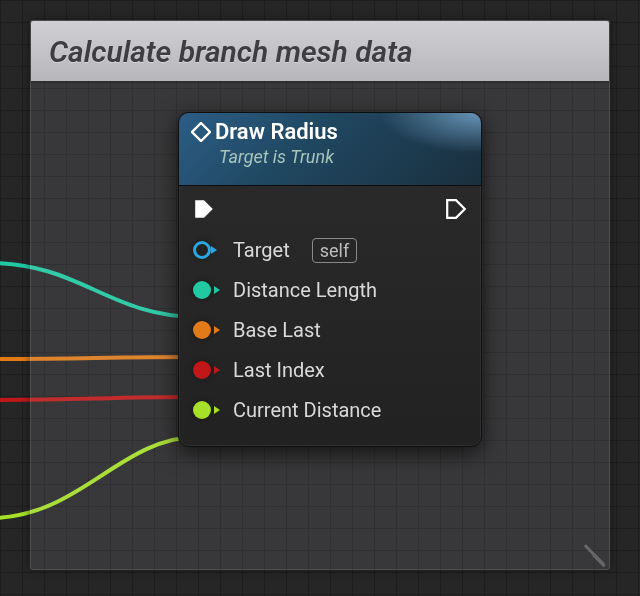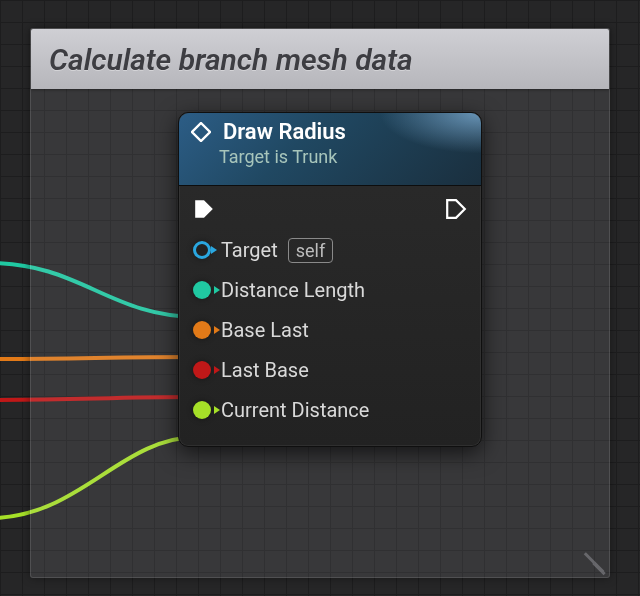--- a/index.html
+++ b/index.html
@@ -1,34 +1,34 @@
 <!DOCTYPE html>
 <html><head>
 <meta charset="utf-8">
 <style>
 html,body{margin:0;padding:0;width:640px;height:596px;overflow:hidden;font-family:"Segoe UI",Roboto,Arial,sans-serif;}
 body{background:#1a1a1b;}
 .grid{position:absolute;inset:0;background-color:#262627;background-image:linear-gradient(#1d1d1e 1px,transparent 1px),linear-gradient(90deg,#1d1d1e 1px,transparent 1px);background-size:22px 22px;}
-.comment-box{position:absolute;left:30px;top:28px;width:578px;height:548px;background:rgba(210,210,215,0.11);border:1px solid rgba(255,255,255,0.12);border-radius:3px;box-shadow:0 0 10px rgba(0,0,0,0.4);}
+.comment-box{position:absolute;left:30px;top:20px;width:578px;height:548px;background:rgba(210,210,215,0.11);border:1px solid rgba(255,255,255,0.12);border-radius:3px;box-shadow:0 0 10px rgba(0,0,0,0.4);}
 .comment-header{position:absolute;left:0;right:0;top:0;height:60px;background:linear-gradient(#cfcfd4,#b6b6bb);border-radius:2px 2px 0 0;display:flex;align-items:center;padding:0 18px;box-shadow:0 1px 3px rgba(0,0,0,0.35);}
 .comment-header span{color:#3d3d42;font-size:30px;font-style:italic;font-weight:600;text-shadow:0 1px 0 rgba(255,255,255,0.35);}
 .resize-grip{position:absolute;right:5px;bottom:5px;width:24px;height:24px;opacity:0.55;}
 .resize-grip::before,.resize-grip::after{content:"";position:absolute;background:#8e8e94;transform:rotate(45deg);}
 .resize-grip::before{width:26px;height:3px;right:-3px;bottom:8px;}
 .resize-grip::after{width:16px;height:3px;right:-3px;bottom:2px;}
 .wire{position:absolute;left:0;top:0;width:640px;height:596px;pointer-events:none;}
 .node{position:absolute;left:178px;top:112px;width:302px;border-radius:10px;background:linear-gradient(#2b2b2b,#222222);border:1px solid #0f0f0f;box-shadow:0 6px 22px rgba(0,0,0,0.65),inset 0 0 0 1px rgba(255,255,255,0.06);}
 .node-header{height:66px;border-radius:10px 10px 0 0;background:linear-gradient(135deg,#2c5d86 0%,#204862 40%,#1a2f3e 100%);border-bottom:1px solid #0d0d0d;padding:6px 12px 0 12px;position:relative;}
 .node-header-shine{position:absolute;right:0;top:0;width:110px;height:44px;background:radial-gradient(ellipse at top right,rgba(155,210,255,0.6),rgba(155,210,255,0) 65%);pointer-events:none;border-radius:0 10px 0 0;}
-.node-title-row{display:flex;align-items:center;gap:12px;}
+.node-title-row{display:flex;align-items:center;gap:4px;}
 .node-title{color:#fff;font-size:22px;font-weight:600;}
-.node-subtitle{color:#a7c5bb;font-size:18px;margin-top:2px;margin-left:28px;}
+.node-subtitle{color:#a7c5bb;font-size:18px;font-style:italic;margin-top:2px;margin-left:28px;}
 .node-body{padding:12px 14px 16px 14px;}
 .exec-row{display:flex;justify-content:space-between;align-items:center;margin-bottom:10px;}
-.pin-row{display:flex;align-items:center;gap:10px;height:40px;}
+.pin-row{display:flex;align-items:center;gap:22px;height:40px;}
 .pin-label{color:#d9d9d9;font-size:20px;}
 .pin-default{border:1px solid #8a8a8a;border-radius:4px;padding:1px 7px;color:#bdbdbd;font-size:18px;}
 .pin-circle{width:18px;height:18px;border-radius:50%;box-shadow:0 0 6px rgba(0,0,0,0.4);flex:none;position:relative;}
 .pin-circle::after{content:"";position:absolute;right:-9px;top:50%;transform:translateY(-50%);border-left:6px solid currentColor;border-top:4px solid transparent;border-bottom:4px solid transparent;}
 .pin-hollow{background:#222;border:3px solid currentColor;box-sizing:border-box;}
 .pin-solid{background:currentColor;}
 </style>
 </head>
 <body>
 
@@ -82,21 +82,21 @@
       <span class="pin-label">Distance Length</span>
     </div>
 
     <div class="pin-row">
       <span class="pin-circle pin-solid" style="color:#e27a18"></span>
       <span class="pin-label">Base Last</span>
     </div>
 
     <div class="pin-row">
       <span class="pin-circle pin-solid" style="color:#c01818"></span>
-      <span class="pin-label">Last Base</span>
+      <span class="pin-label">Last Index</span>
     </div>
 
     <div class="pin-row">
       <span class="pin-circle pin-solid" style="color:#a6e028"></span>
       <span class="pin-label">Current Distance</span>
     </div>
 
   </div>
 </div>
 

